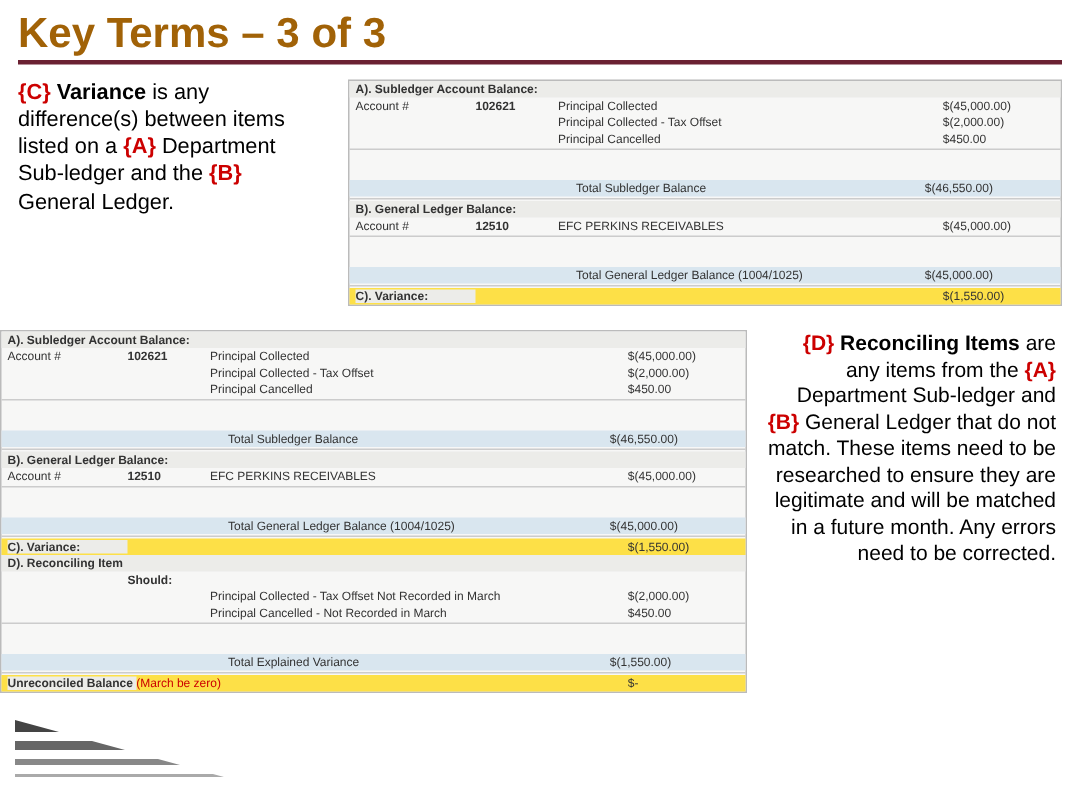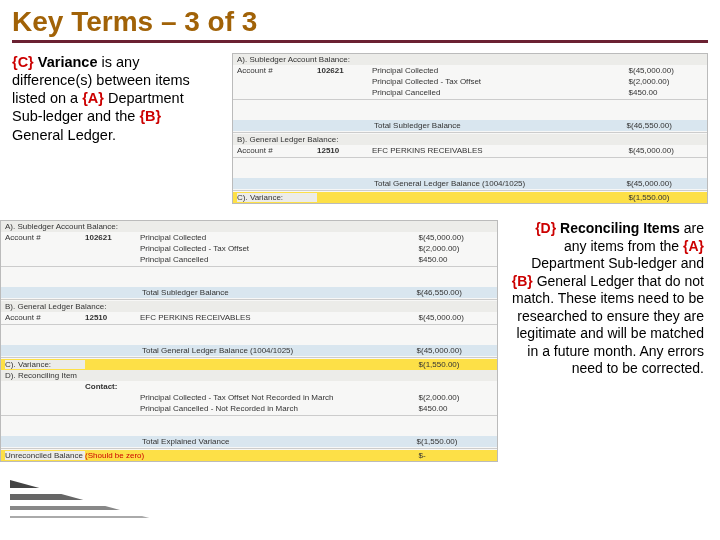--- a/index.html
+++ b/index.html
@@ -8,28 +8,28 @@
   .title-rule { height: 3px; background: #6b2132; margin: 0 12px 10px; }
   .section-top { display: flex; gap: 20px; margin: 0 12px 16px; }
   .lefttext { width: 200px; font-size: 14.5px; color: #000; line-height: 1.25; }
   .righttext { width: 200px; font-size: 14px; color: #000; line-height: 1.25; padding-left: 6px; text-align: right; }
   .red { color: #c00; font-weight: bold; }
   .bold { font-weight: bold; }
   .panel { flex: 1; border: 1px solid #bbb; background: #f7f7f6; font-size: 8px; color: #333; }
   .panel2 { width: 498px; border: 1px solid #bbb; background: #f7f7f6; font-size: 8px; color: #333; }
   .section-bottom { display: flex; gap: 6px; margin: 0 12px 0 0; align-items: flex-start; }
   .row { display: flex; align-items: center; padding: 1px 4px; }
-  .hdr { font-weight: normal; background: #ecece9; }
+  .hdr { font-weight: bold; background: #ecece9; }
   .c1 { width: 80px; }
   .c2 { width: 55px; font-weight: bold; }
   .c3 { flex: 1; }
   .c4 { width: 12px; text-align: right; }
   .c5 { width: 70px; }
   .rule { height: 1px; background: #ccc; margin: 1px 0; }
-  .blueband { background: #d9e6ef; padding: 1px 6px; display: flex; margin-top: 20px; }
+  .blueband { background: #d9e6ef; padding: 1px 16px; display: flex; margin-top: 20px; }
   .greenband { background: #fde047; padding: 1px 4px; display: flex; }
   .zero { color: #c00; }
   .wedge { position: absolute; left: 10px; bottom: 0; width: 220px; height: 60px;
            background: linear-gradient(to bottom,
              #444 0 8px, transparent 8px 14px,
              #666 14px 20px, transparent 20px 26px,
              #888 26px 30px, transparent 30px 36px,
              #aaa 36px 38px, transparent 38px 60px);
            clip-path: polygon(0 0, 100% 100%, 0 100%); }
 </style>
@@ -157,21 +157,21 @@
     <div class="greenband">
       <div class="c1 hdr">C). Variance:</div>
       <div class="c2"></div>
         <div class="c3"></div>
       <div class="c4">$</div>
       <div class="c5">(1,550.00)</div>
     </div>
     <div class="row hdr">D). Reconciling Item</div>
     <div class="row">
       <div class="c1"></div>
-      <div class="c2">Contact:</div>
+      <div class="c2">Should:</div>
       <div class="c4"></div>
         <div class="c5"></div>
     </div>
     <div class="row">
       <div class="c1"></div>
         <div class="c2"></div>
       <div class="c3">Principal Collected - Tax Offset Not Recorded in March</div>
       <div class="c4">$</div>
       <div class="c5">(2,000.00)</div>
     </div>
@@ -186,21 +186,21 @@
     <div class="blueband">
       <div class="c1"></div>
         <div class="c2"></div>
       <div class="c3">Total Explained Variance</div>
       <div class="c4">$</div>
       <div class="c5">(1,550.00)</div>
     </div>
     <div class="rule"></div>
     <div class="greenband">
       <div class="c3">
-        <span class="hdr">Unreconciled Balance </span><span class="zero">(Should be zero)</span>
+        <span class="hdr">Unreconciled Balance </span><span class="zero">(March be zero)</span>
       </div>
       <div class="c4">$</div>
       <div class="c5">-</div>
     </div>
   </div>
 
   <div class="righttext">
     <span class="red">{D}</span>
     <span class="bold">Reconciling Items</span><span> are any items from the </span><span class="red">{A}</span><span> Department Sub-ledger and </span><span class="red">{B}</span><span> General Ledger that do not match.  These items need to be researched to ensure they are legitimate and will be matched in a future month.  Any errors need to be corrected.</span>
   </div>

